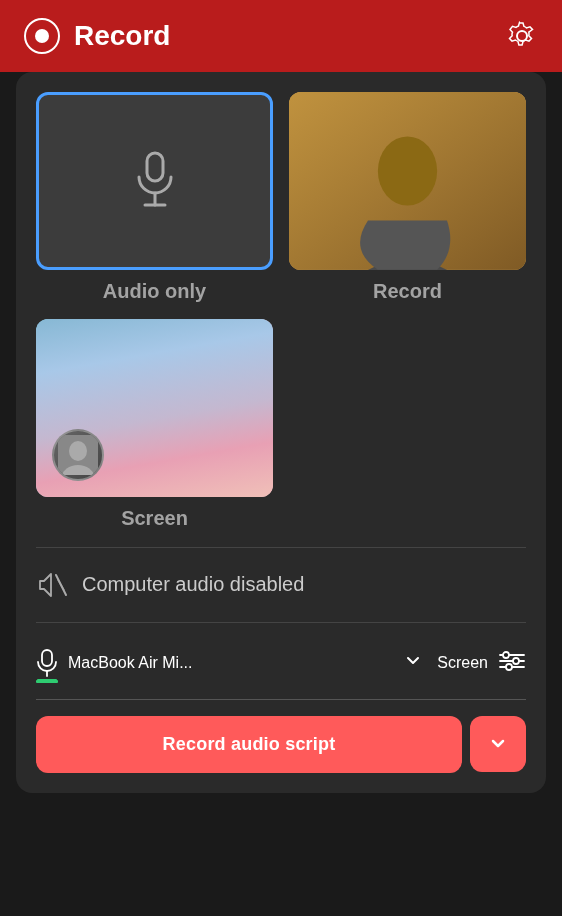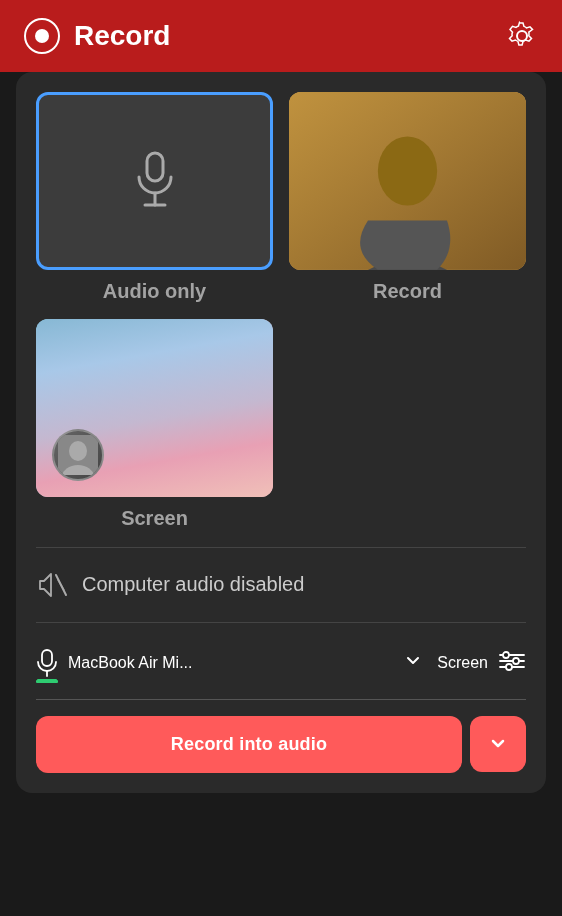--- a/index.html
+++ b/index.html
@@ -386,21 +386,21 @@
         <circle cx="18" cy="11" r="3" fill="#1a1a1a" stroke="white" stroke-width="1.8"></circle>
         <line x1="2" y1="17" x2="26" y2="17" stroke="white" stroke-width="1.8" stroke-linecap="round"></line>
         <circle cx="11" cy="17" r="3" fill="#1a1a1a" stroke="white" stroke-width="1.8"></circle>
       </svg>
     </div>
   </div>
 
   <hr class="bottom-divider">
 
   <div class="record-button-row">
-    <button class="record-main-button">Record into audio</button>
+    <button class="record-main-button">Record audio script</button>
     <button class="record-dropdown-button">
       <svg width="20" height="20" viewBox="0 0 20 20" fill="none">
         <path d="M5 7l5 5 5-5" stroke="white" stroke-width="2.5" stroke-linecap="round" stroke-linejoin="round"></path>
       </svg>
     </button>
   </div>
 
 </div>
 
 </body></html>

